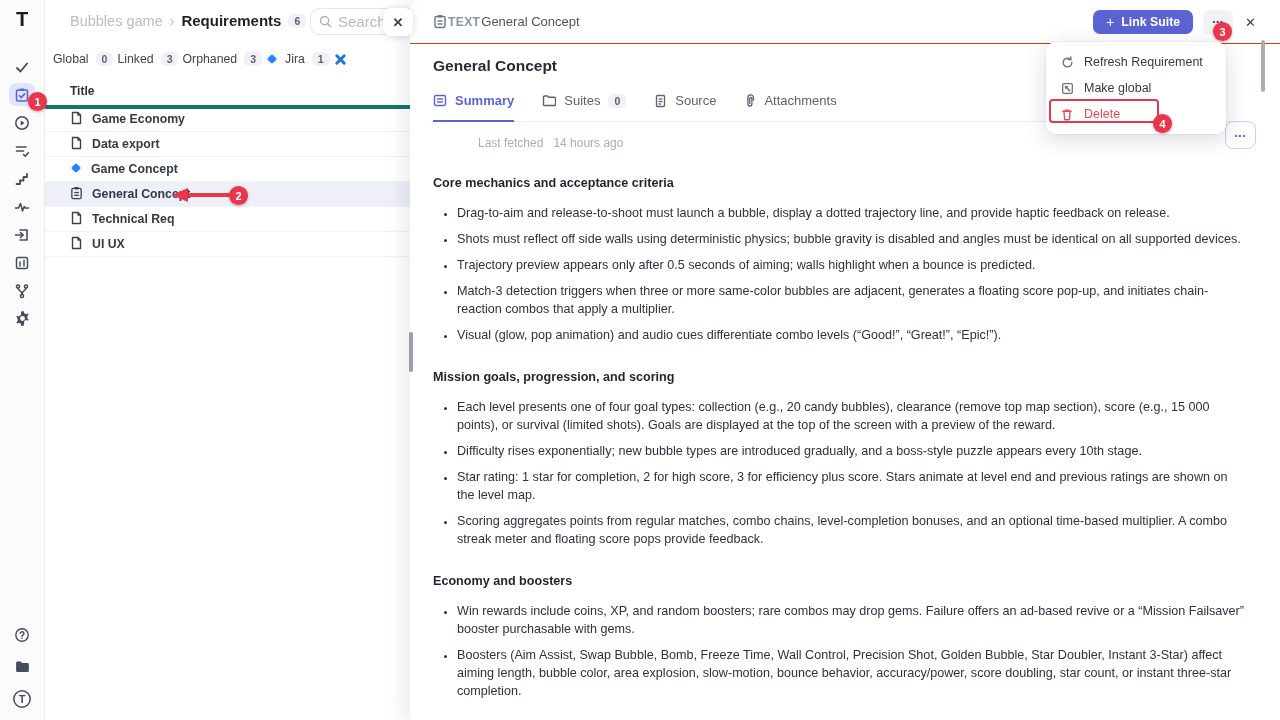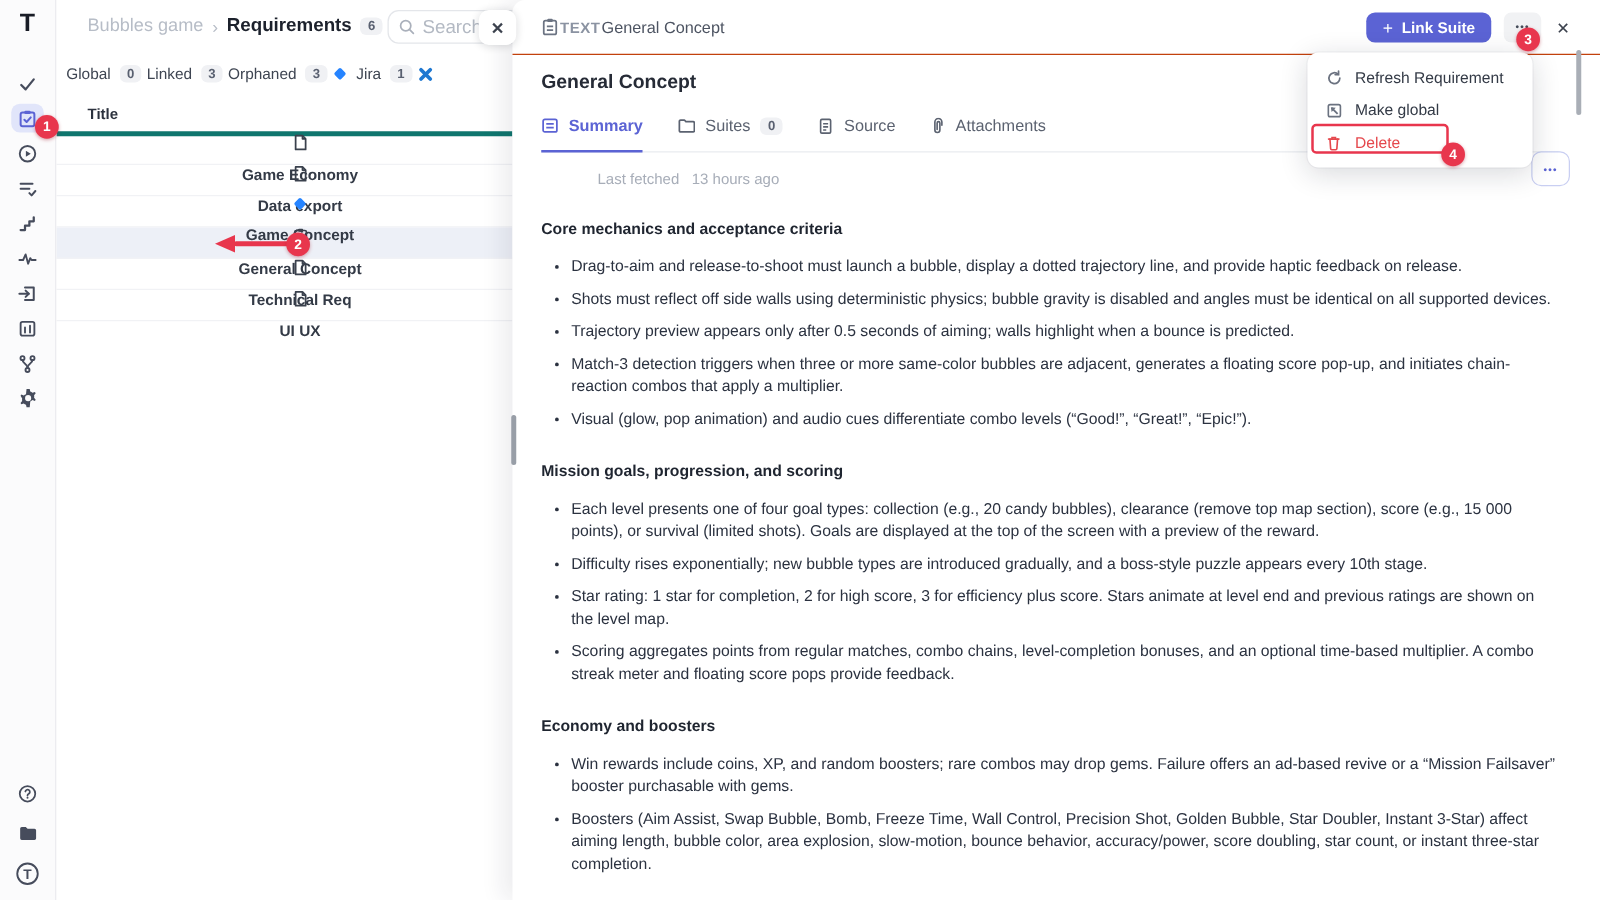--- a/index.html
+++ b/index.html
@@ -39,21 +39,21 @@
   .search-box input::placeholder { color:#b3b9c3; }
   .chips { position:absolute; left:8px; top:52px; display:flex; align-items:center; gap:4px;
     white-space:nowrap; }
   .chip { display:flex; align-items:center; gap:7px; font-size:12.3px; font-weight:500;
     color:#3e4552; cursor:pointer; }
   .lp-table-head { position:absolute; left:0; top:84px; width:100%; padding:0 0 7px 25px;
     font-size:12px; font-weight:700; color:#2c323e; border-bottom:4px solid #0f766e; }
   .rows { position:absolute; left:0; top:107px; width:100%; }
   .row { height:25px; display:flex; align-items:center; gap:9px; padding-left:25px;
     border-bottom:1px solid #f1f2f5; font-size:12.3px; font-weight:600; color:#333a46;
-    cursor:pointer;flex-direction:column; }
+    cursor:pointer; }
   .row.selected { background:#edf0f7; }
   .row svg { flex:none; }
 
   
   .drawer { position:absolute; left:410px; top:0; width:870px; height:720px; background:#fff;
     border-top-left-radius:10px; box-shadow:-8px 0 18px rgba(25,30,48,.08); z-index:10; }
   .dr-head { position:relative; height:44px; border-bottom:1px solid #c2410c;
     display:flex; align-items:center; padding-left:23px; gap:1px; }
   .dr-type { font-size:12px; font-weight:600; letter-spacing:.4px; color:#8b93a2; }
   .dr-title-sm { font-size:13px; font-weight:500; color:#4d5462; }
@@ -382,21 +382,21 @@
           <span style="display:flex;">
             <svg width="12" height="14" viewBox="0 0 12 14" fill="none" stroke="currentColor" stroke-width="1.3" stroke-linecap="round">
                 <path d="M9.5 6.2 V3.6 a2.8 2.8 0 0 0 -5.6 0 V10 a2 2 0 0 0 4 0 V4.4 a1.1 1.1 0 0 0 -2.2 0 V9.6"></path>
               </svg>
           </span>
           <span>Attachments</span>
         </div>
       </div>
       <div class="meta">
         <span>Last fetched</span>
-        <span>13 hours ago</span>
+        <span>14 hours ago</span>
       </div>
 
       <div class="content">
 
         <h4>Core mechanics and acceptance criteria</h4>
         <ul>
           <li>Drag-to-aim and release-to-shoot must launch a bubble, display a dotted trajectory line, and provide haptic feedback on release.</li>
           <li>Shots must reflect off side walls using deterministic physics; bubble gravity is disabled and angles must be identical on all supported devices.</li>
           <li>Trajectory preview appears only after 0.5 seconds of aiming; walls highlight when a bounce is predicted.</li>
           <li>Match-3 detection triggers when three or more same-color bubbles are adjacent, generates a floating score pop-up, and initiates chain-reaction combos that apply a multiplier.</li>

